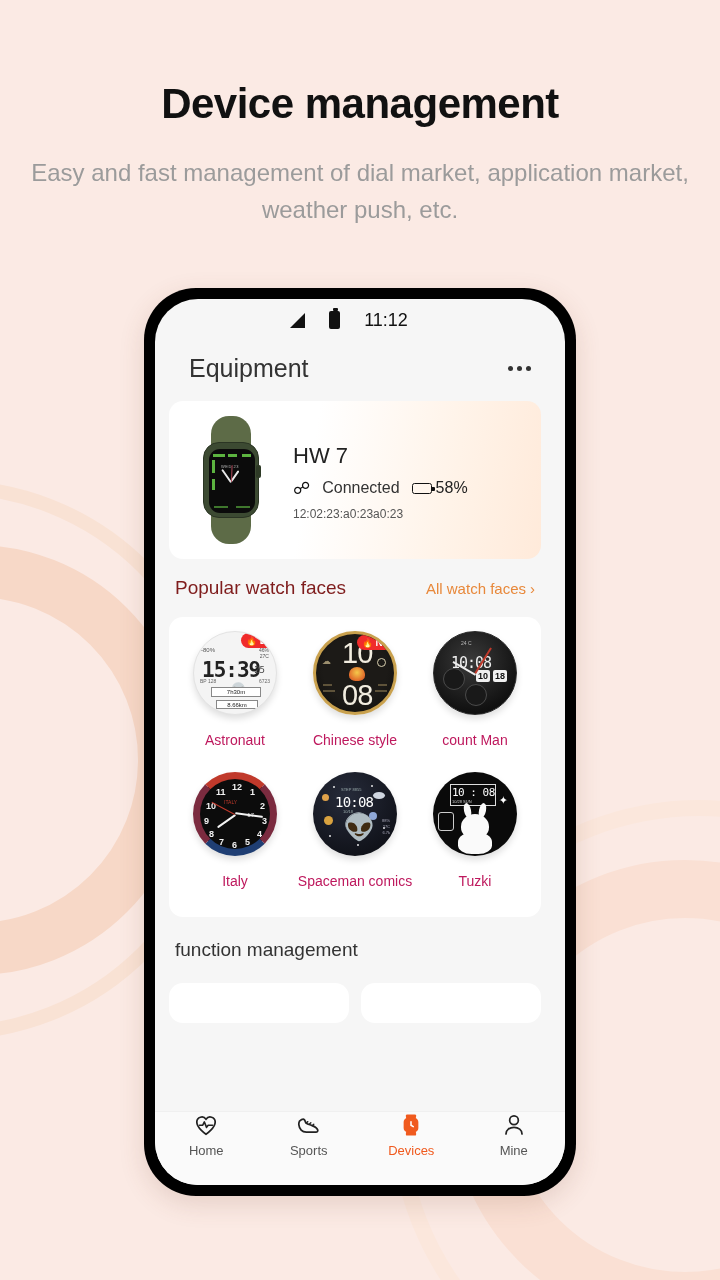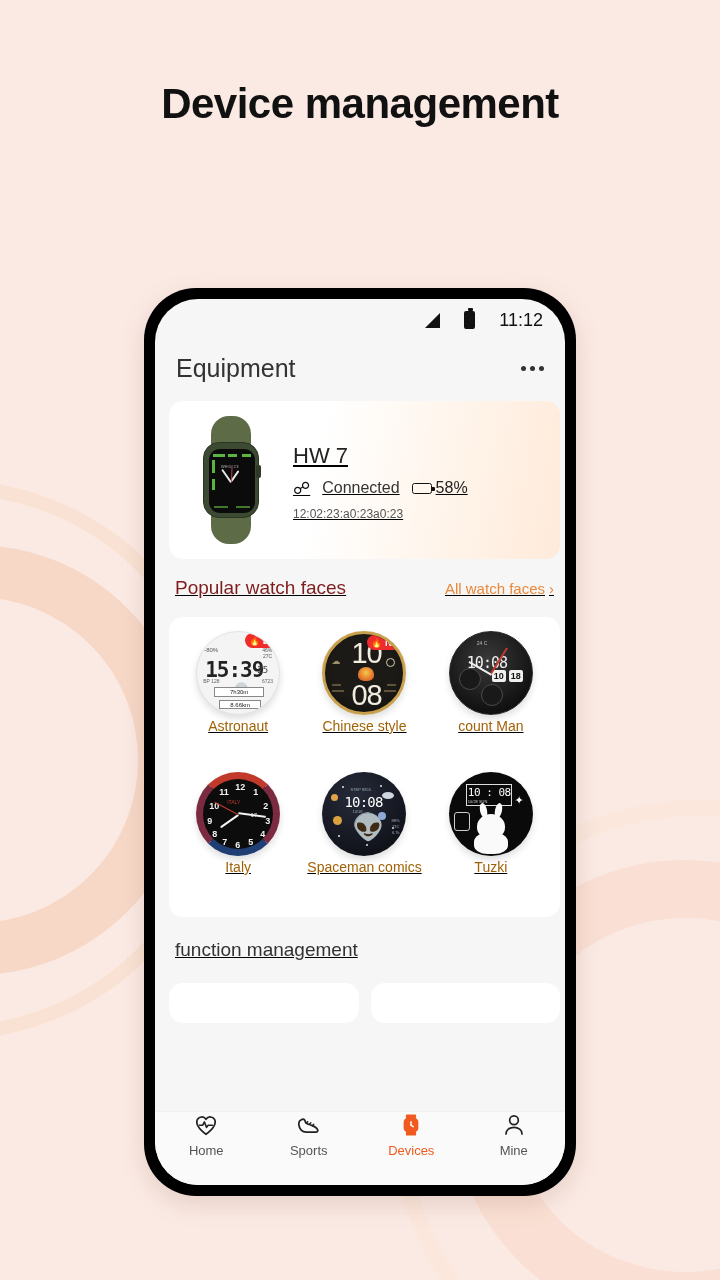--- a/index.html
+++ b/index.html
@@ -65,21 +65,21 @@
     width: 410px; height: 886px;
     background: #f6f6f6;
     border-radius: 43px;
     overflow: hidden;
     display: flex; flex-direction: column;
   }
 
   
   .statusbar {
     height: 42px; flex: 0 0 42px;
-    display: flex; align-items: center; justify-content: flex-end;
+    display: flex; align-items: center; justify-content: center;
     padding: 0 22px 0 0;
     gap: 24px;
   }
   .sig-tri {
     width: 0; height: 0;
     border-left: 15px solid transparent;
     border-bottom: 15px solid #111;
   }
   .batt {
     width: 11px; height: 18px;
@@ -89,31 +89,31 @@
   .batt::before {
     content: ""; position: absolute; top: -5px; left: 2px;
     width: 5px; height: 3px; background: #111; border-radius: 1px;
   }
   .clock { font-size: 18px; color: #111; font-weight: 500; }
 
   
   .app-header {
     flex: 0 0 54px;
     display: flex; align-items: center; justify-content: space-between;
-    padding: 0 21px;
+    padding: 0 34px;
   }
   .app-title { font-size: 25px; color: #333; font-weight: 400; }
   .dots { display: flex; gap: 4px; cursor: pointer; padding: 8px 0; }
   .dots i { width: 5px; height: 5px; border-radius: 50%; background: #333; display: block; }
 
   
   .body-scroll {
     flex: 1 1 auto; overflow: hidden;
-    padding: 6px 5px 0 14px;
-    display: flex; flex-direction: column; gap: 12px; text-decoration: underline;
+    padding: 6px 24px 0 14px;
+    display: flex; flex-direction: column; gap: 12px;
   }
 
   
   .device-card {
     height: 158px; flex: 0 0 158px;
     background: linear-gradient(100deg, #ffffff 0%, #ffffff 38%, #fff3e8 75%, #ffeada 100%);
     border-radius: 14px;
     display: flex; align-items: center;
     padding: 0 14px;
     gap: 14px;
@@ -208,21 +208,21 @@
     grid-template-columns: repeat(3, 1fr);
     grid-template-rows: repeat(2, 1fr);
     gap: 4px;
   }
   .face-cell { display: flex; flex-direction: column; align-items: center; justify-content: flex-start; cursor: pointer; }
   .face-disc {
     width: 84px; height: 84px; border-radius: 50%;
     position: relative; overflow: visible;
     box-shadow: 0 4px 7px rgba(0,0,0,.13);
   }
-  .face-label { margin-top: 3px; font-size: 14px; color: #a16207; text-align: center; }
+  .face-label { margin-top: 17px; font-size: 14px; color: #be185d; text-align: center; }
   .badge {
     position: absolute; top: 1px; right: -9px;
     background: #f02b2b; color: #fff;
     font-size: 10px; font-weight: 700;
     padding: 2px 7px 2px 5px; border-radius: 9px;
     display: flex; align-items: center; gap: 2px;
     z-index: 5; white-space: nowrap;
   }
   .badge .fire { font-size: 9px; }
 
@@ -332,20 +332,21 @@
 
 <div class="bg-deco">
   <div class="ring ring-left-inner"></div>
   <div class="ring ring-left"></div>
   <div class="ring ring-right-2"></div>
   <div class="ring ring-right"></div>
 </div>
 
 <div class="page-head">
   <div class="page-title">Device management</div>
+  <div class="page-sub">Easy and fast management of dial market, application market, weather push, etc.</div>
 </div>
 
 <div class="phone">
   <div class="screen">
 
     <div class="statusbar">
       <div class="sig-tri"></div>
       <div class="batt"></div>
       <div class="clock">11:12</div>
     </div>

